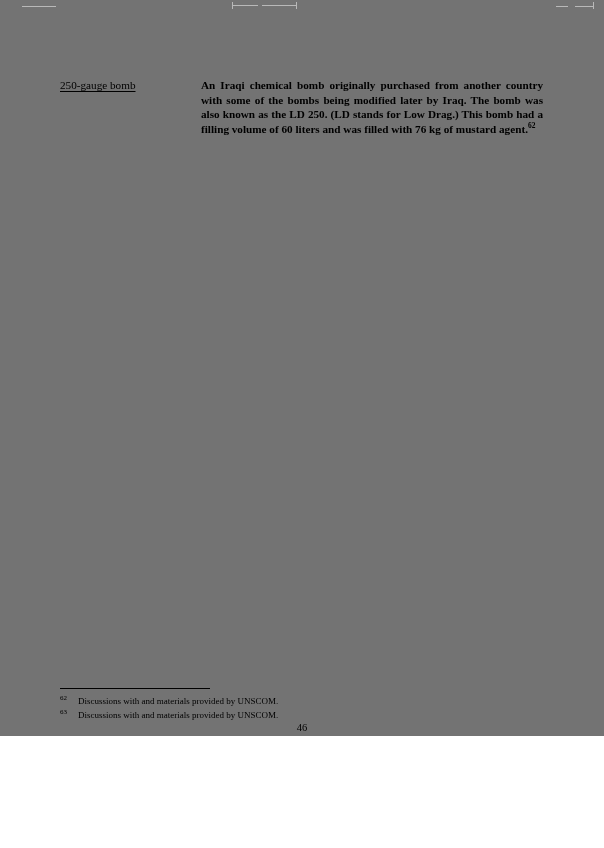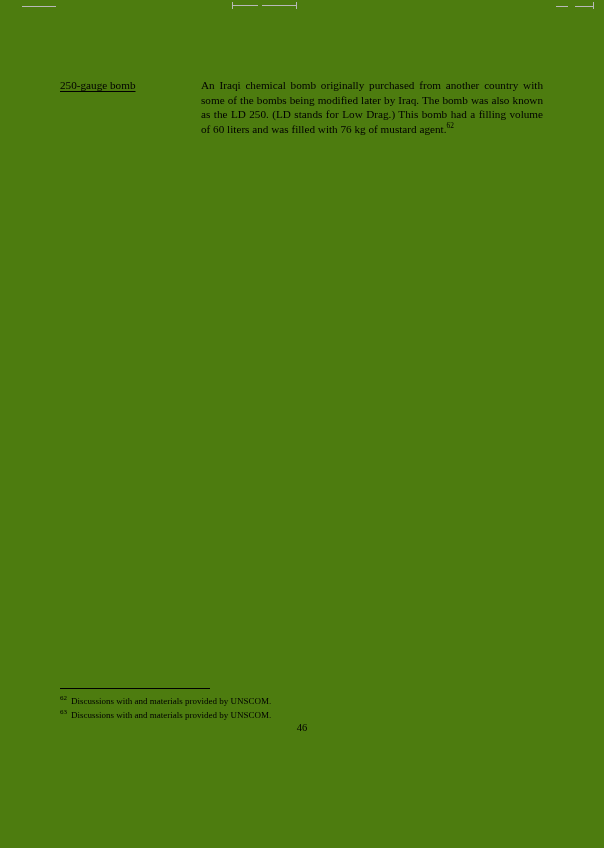--- a/index.html
+++ b/index.html
@@ -7,22 +7,22 @@
     padding: 0;
     background: #ffffff;
   }
   body {
     font-family: "Liberation Serif", serif;
     color: #000000;
   }
   .page {
     position: relative;
     width: 604px;
-    height: 848px;
-    background: #4d7c0f;
+    height: 736px;
+    background: #737373;
     overflow: hidden;
   }
 
   
   .scan-marks {
     position: absolute;
     top: 0;
     left: 0;
     width: 604px;
     height: 14px;
@@ -67,20 +67,21 @@
     text-decoration: underline;
     text-underline-offset: 1.5px;
   }
   .entry-def {
     flex: 1 1 auto;
     font-size: 11.2px;
     line-height: 14.6px;
     text-align: justify;
     text-justify: inter-word;
     hyphens: none;
+    font-weight: bold;
   }
   .fn-ref {
     font-size: 7.4px;
     vertical-align: super;
     line-height: 0;
   }
 
   
   .footnote-rule {
     position: absolute;
@@ -106,20 +107,21 @@
   .footnote-num {
     font-size: 7px;
     vertical-align: super;
     width: 11px;
     flex: 0 0 11px;
     position: relative;
     top: -3px;
   }
   .footnote-text {
     flex: 1 1 auto;
+    margin-left: 7px;
   }
 
   .page-number {
     position: absolute;
     top: 722px;
     left: 0;
     width: 604px;
     text-align: center;
     font-size: 10.5px;
   }

